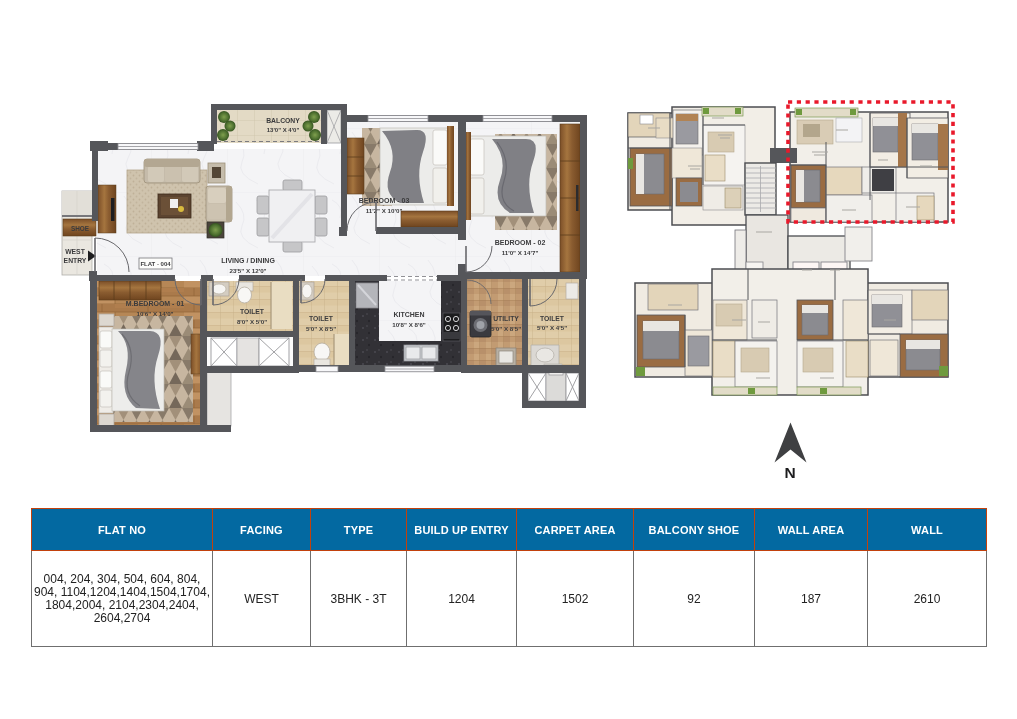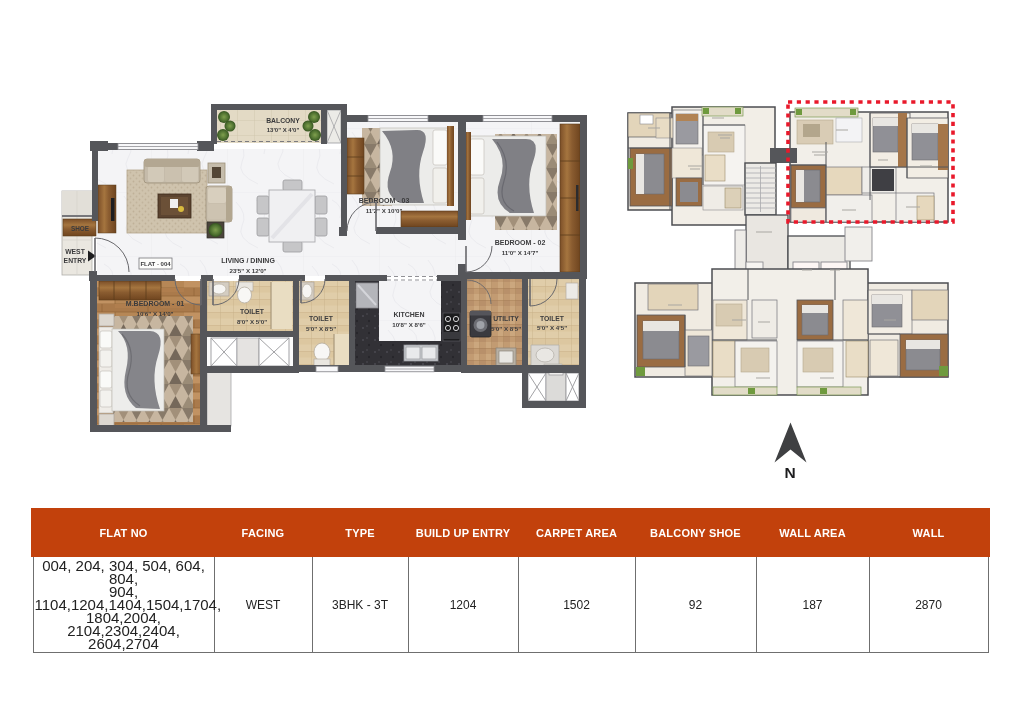--- a/index.html
+++ b/index.html
@@ -1,22 +1,22 @@
 <!DOCTYPE html>
 <html><head>
 <meta charset="utf-8">
 <style>
   html,body{margin:0;padding:0;background:#ffffff;}
   body{width:1017px;height:719px;position:relative;font-family:"Liberation Sans",sans-serif;overflow:hidden;}
   #plans{position:absolute;left:0;top:0;}
   .lbl{fill:#3b3b3d;font-family:"Liberation Sans",sans-serif;font-weight:bold;}
   #spec{position:absolute;left:31px;top:508px;width:955px;border-collapse:collapse;table-layout:fixed;}
-  #spec th{background:#c2410c;color:#ffffff;font-size:11px;font-weight:bold;height:39px;border:4px solid #c2410c;letter-spacing:.2px;}
+  #spec th{background:#0369a1;color:#ffffff;font-size:11px;font-weight:bold;height:39px;border:1px solid #c2410c;letter-spacing:.2px;}
   #spec td{background:#ffffff;color:#222;font-size:12px;text-align:center;height:93px;border:1px solid #6f6f6f;}
-  #spec td.flats{font-size:15px;line-height:13px;}
+  #spec td.flats{font-size:12px;line-height:13px;}
 </style>
 </head>
 <body>
 <svg id="plans" width="1017" height="719" viewBox="0 0 1017 719">
 <defs>
   <linearGradient id="wg" x1="0" y1="0" x2="1" y2="0">
     <stop offset="0" stop-color="#7c4f28"></stop>
         <stop offset="0.35" stop-color="#a5753f"></stop>
     <stop offset="0.6" stop-color="#8a5c30"></stop>
         <stop offset="1" stop-color="#6f451f"></stop>
@@ -667,16 +667,16 @@
         <th>WALL</th>
   </tr>
   <tr>
     <td class="flats">004, 204, 304, 504, 604, 804,<br>904, 1104,1204,1404,1504,1704,<br>1804,2004, 2104,2304,2404,<br>2604,2704</td>
     <td>WEST</td>
     <td>3BHK - 3T</td>
     <td>1204</td>
     <td>1502</td>
     <td>92</td>
     <td>187</td>
-    <td>2870</td>
+    <td>2610</td>
   </tr>
 </tbody>
   </table>
 
 </body></html>

